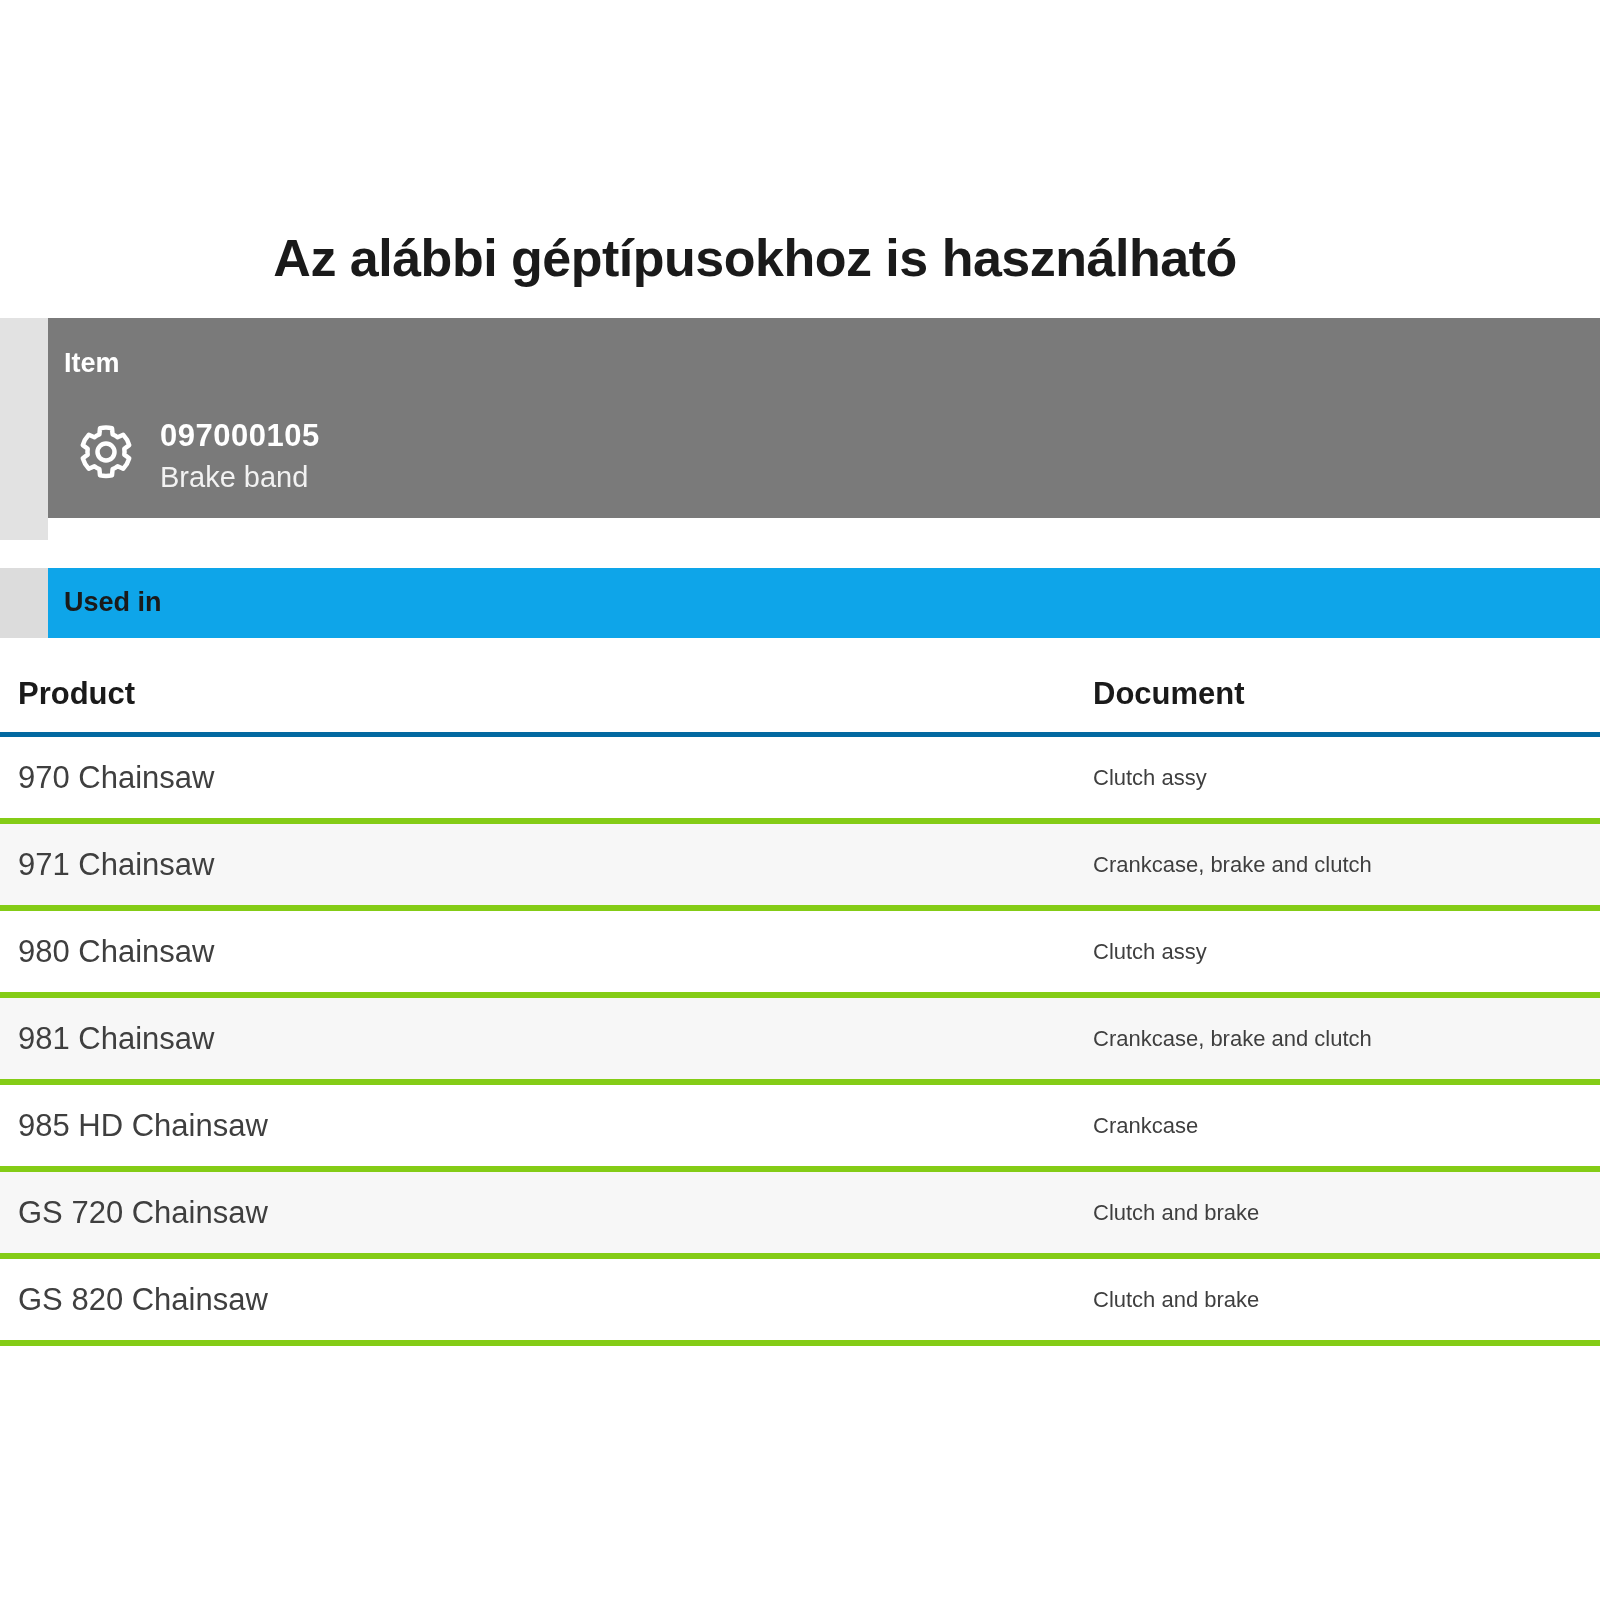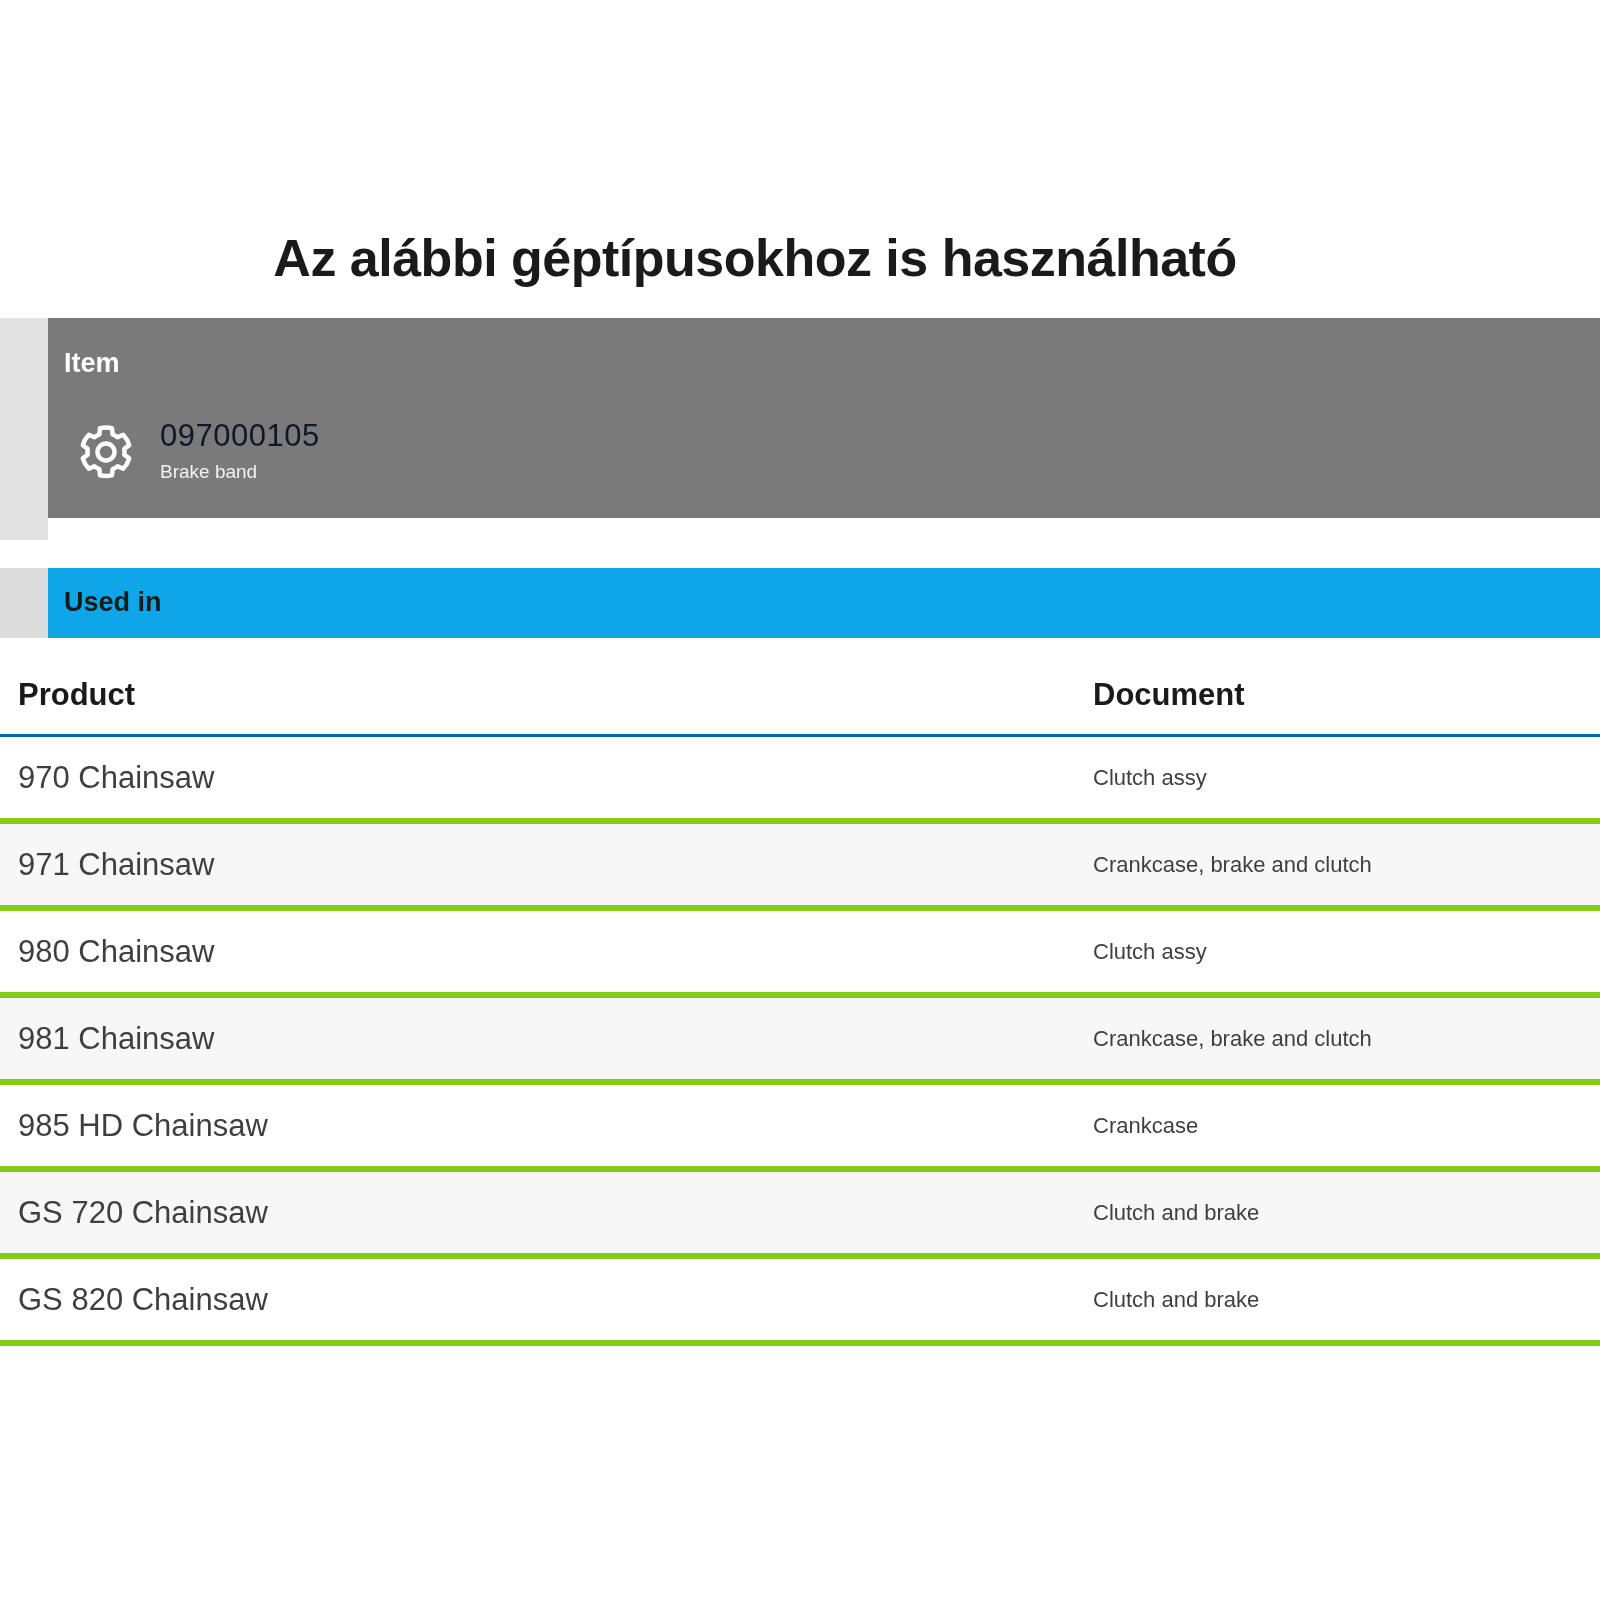--- a/index.html
+++ b/index.html
@@ -65,29 +65,29 @@
     left: 72px;
     top: 100px;
     width: 68px;
     height: 68px;
   }
   .item-code {
     position: absolute;
     left: 160px;
     top: 100px;
     font-size: 31px;
-    font-weight: normal;
-    color: #0f172a;
+    font-weight: bold;
+    color: #ffffff;
     letter-spacing: 0.5px;
   }
   .item-desc {
     position: absolute;
     left: 160px;
     top: 143px;
-    font-size: 19px;
+    font-size: 29px;
     font-weight: normal;
     color: #f2f2f2;
   }
 
   
   .usedin-band {
     position: absolute;
     left: 0;
     top: 568px;
     width: 1600px;
@@ -121,21 +121,21 @@
   .row {
     position: relative;
     display: flex;
     align-items: center;
     height: 87px;
     border-bottom: 6px solid #84cc16;
     padding: 0 18px;
   }
   .row.header {
     height: 82px;
-    border-bottom: 3px solid #0369a1;
+    border-bottom: 5px solid #0369a1;
   }
   .row.alt { background: #f7f7f7; }
   .cell-product {
     width: 1075px;
     font-size: 31px;
     color: #3f3f3f;
     white-space: nowrap;
     overflow: hidden;
   }
   .cell-document {

